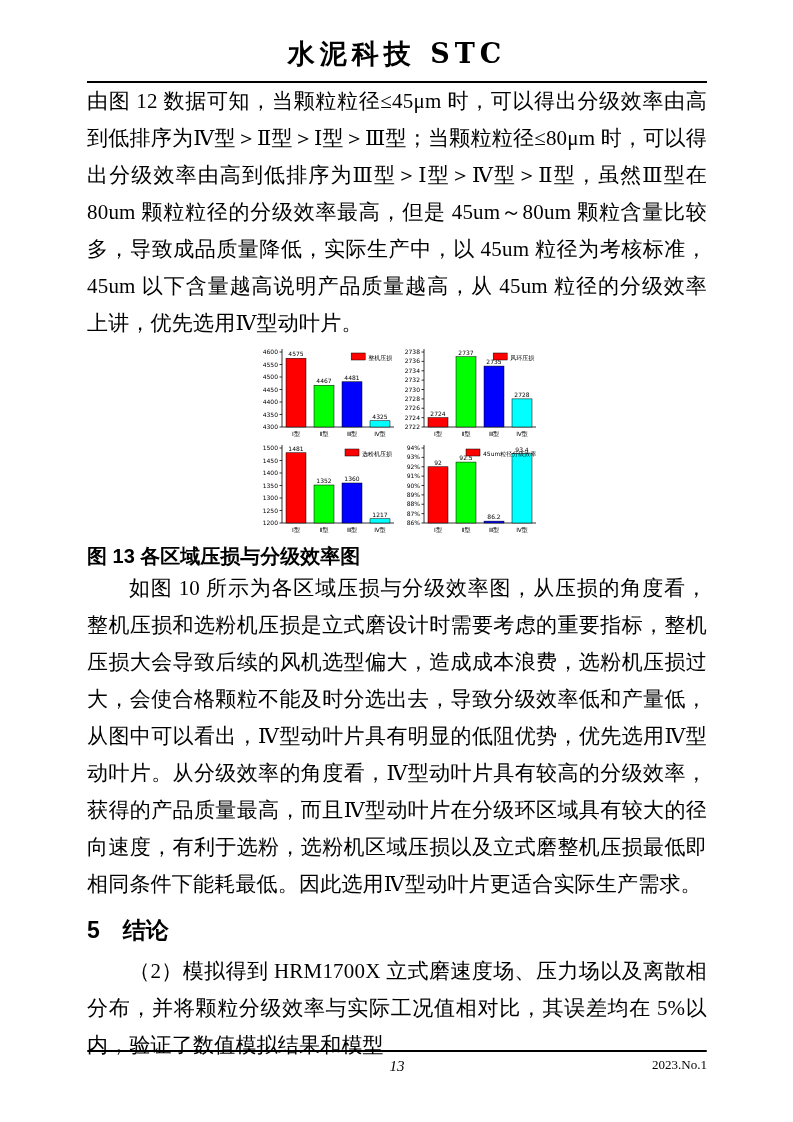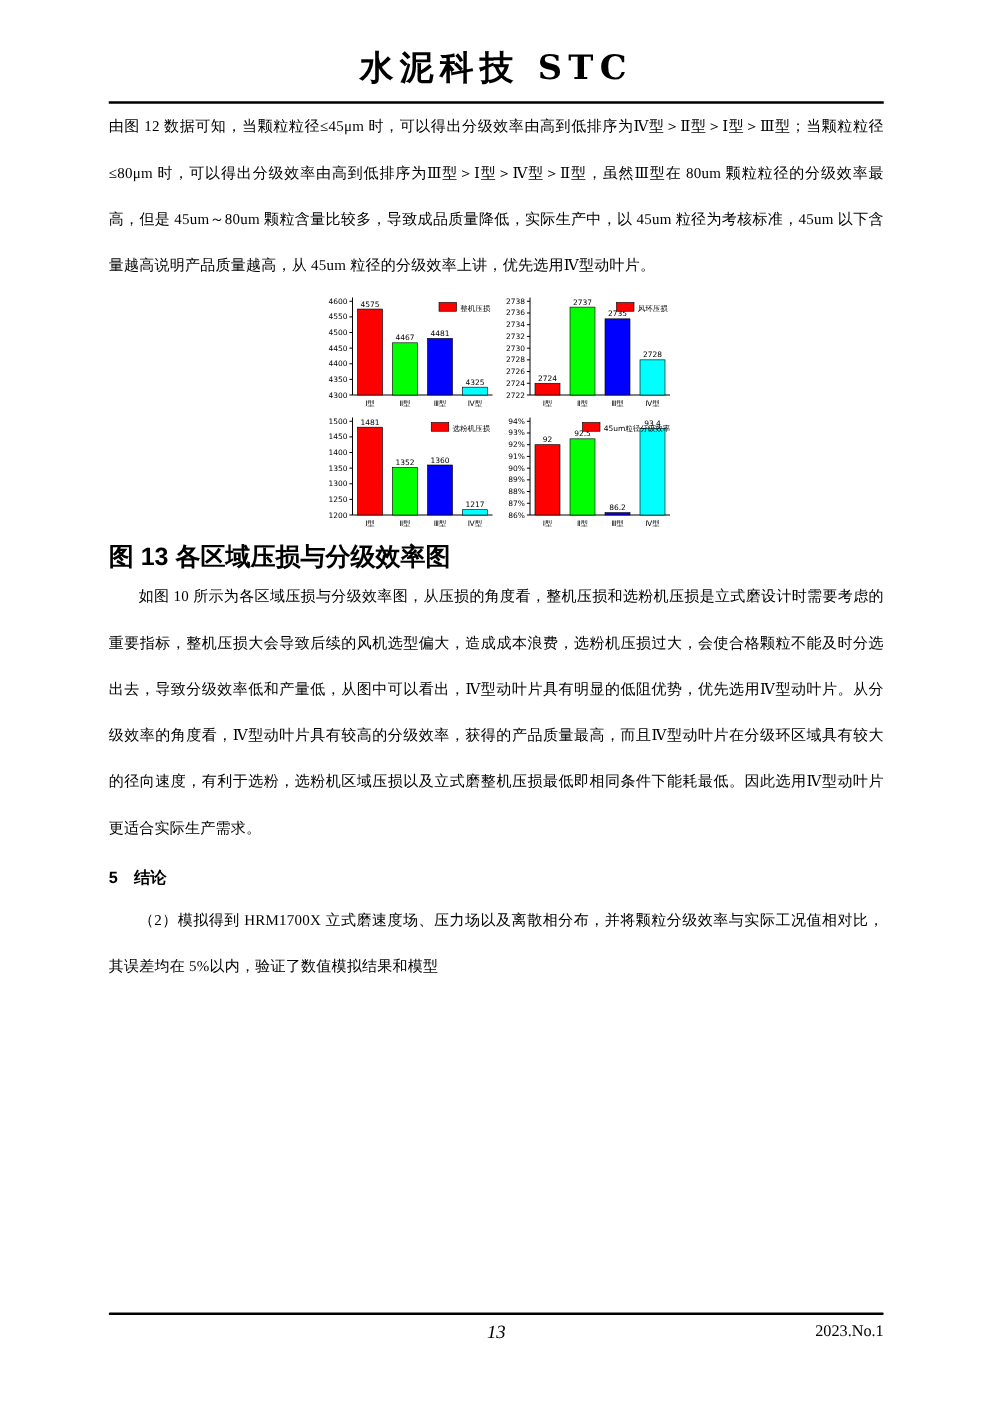--- a/index.html
+++ b/index.html
@@ -16,21 +16,21 @@
     margin-top:36px;
     text-align:center;
     font-size:27px;
     font-weight:bold;
     letter-spacing:5px;
     font-family:"DejaVu Serif","Liberation Serif",serif;
   }
   .header-rule{margin-top:9px;border-top:2px solid #000;}
   p.body-text{
     margin:0;
-    font-size:12px;
+    font-size:21px;
     line-height:37px;
     text-align:justify;
     letter-spacing:0.2px;
   }
   .p1{margin-top:3px;}
   .indent{text-indent:2em;}
   .figure{margin-top:5px;}
   .charts-grid{
     display:grid;
     grid-template-columns:repeat(2,142px);
@@ -44,21 +44,21 @@
   .figure-caption{
     text-align:left;
     font-family:"Liberation Sans","DejaVu Sans",sans-serif;
     font-weight:bold;
     font-size:20px;
     margin-top:4px;
   }
   .p2{margin-top:9px;}
   .section-heading{
     font-family:"Liberation Sans","DejaVu Sans",sans-serif;
-    font-size:13px;
+    font-size:23px;
     font-weight:bold;
     margin:12px 0 7px 0;
   }
   .p3{margin-top:2px;}
   .p4{margin-top:4px;}
   .footer{position:absolute;left:87px;right:86px;top:1050px;}
   .footer-rule{height:2px;background:#000;border-radius:2px;}
   .footer-row{position:relative;margin-top:5px;text-align:center;}
   .page-number{font-size:15px;font-family:"Liberation Serif",serif;font-style:italic;}
   .issue{

